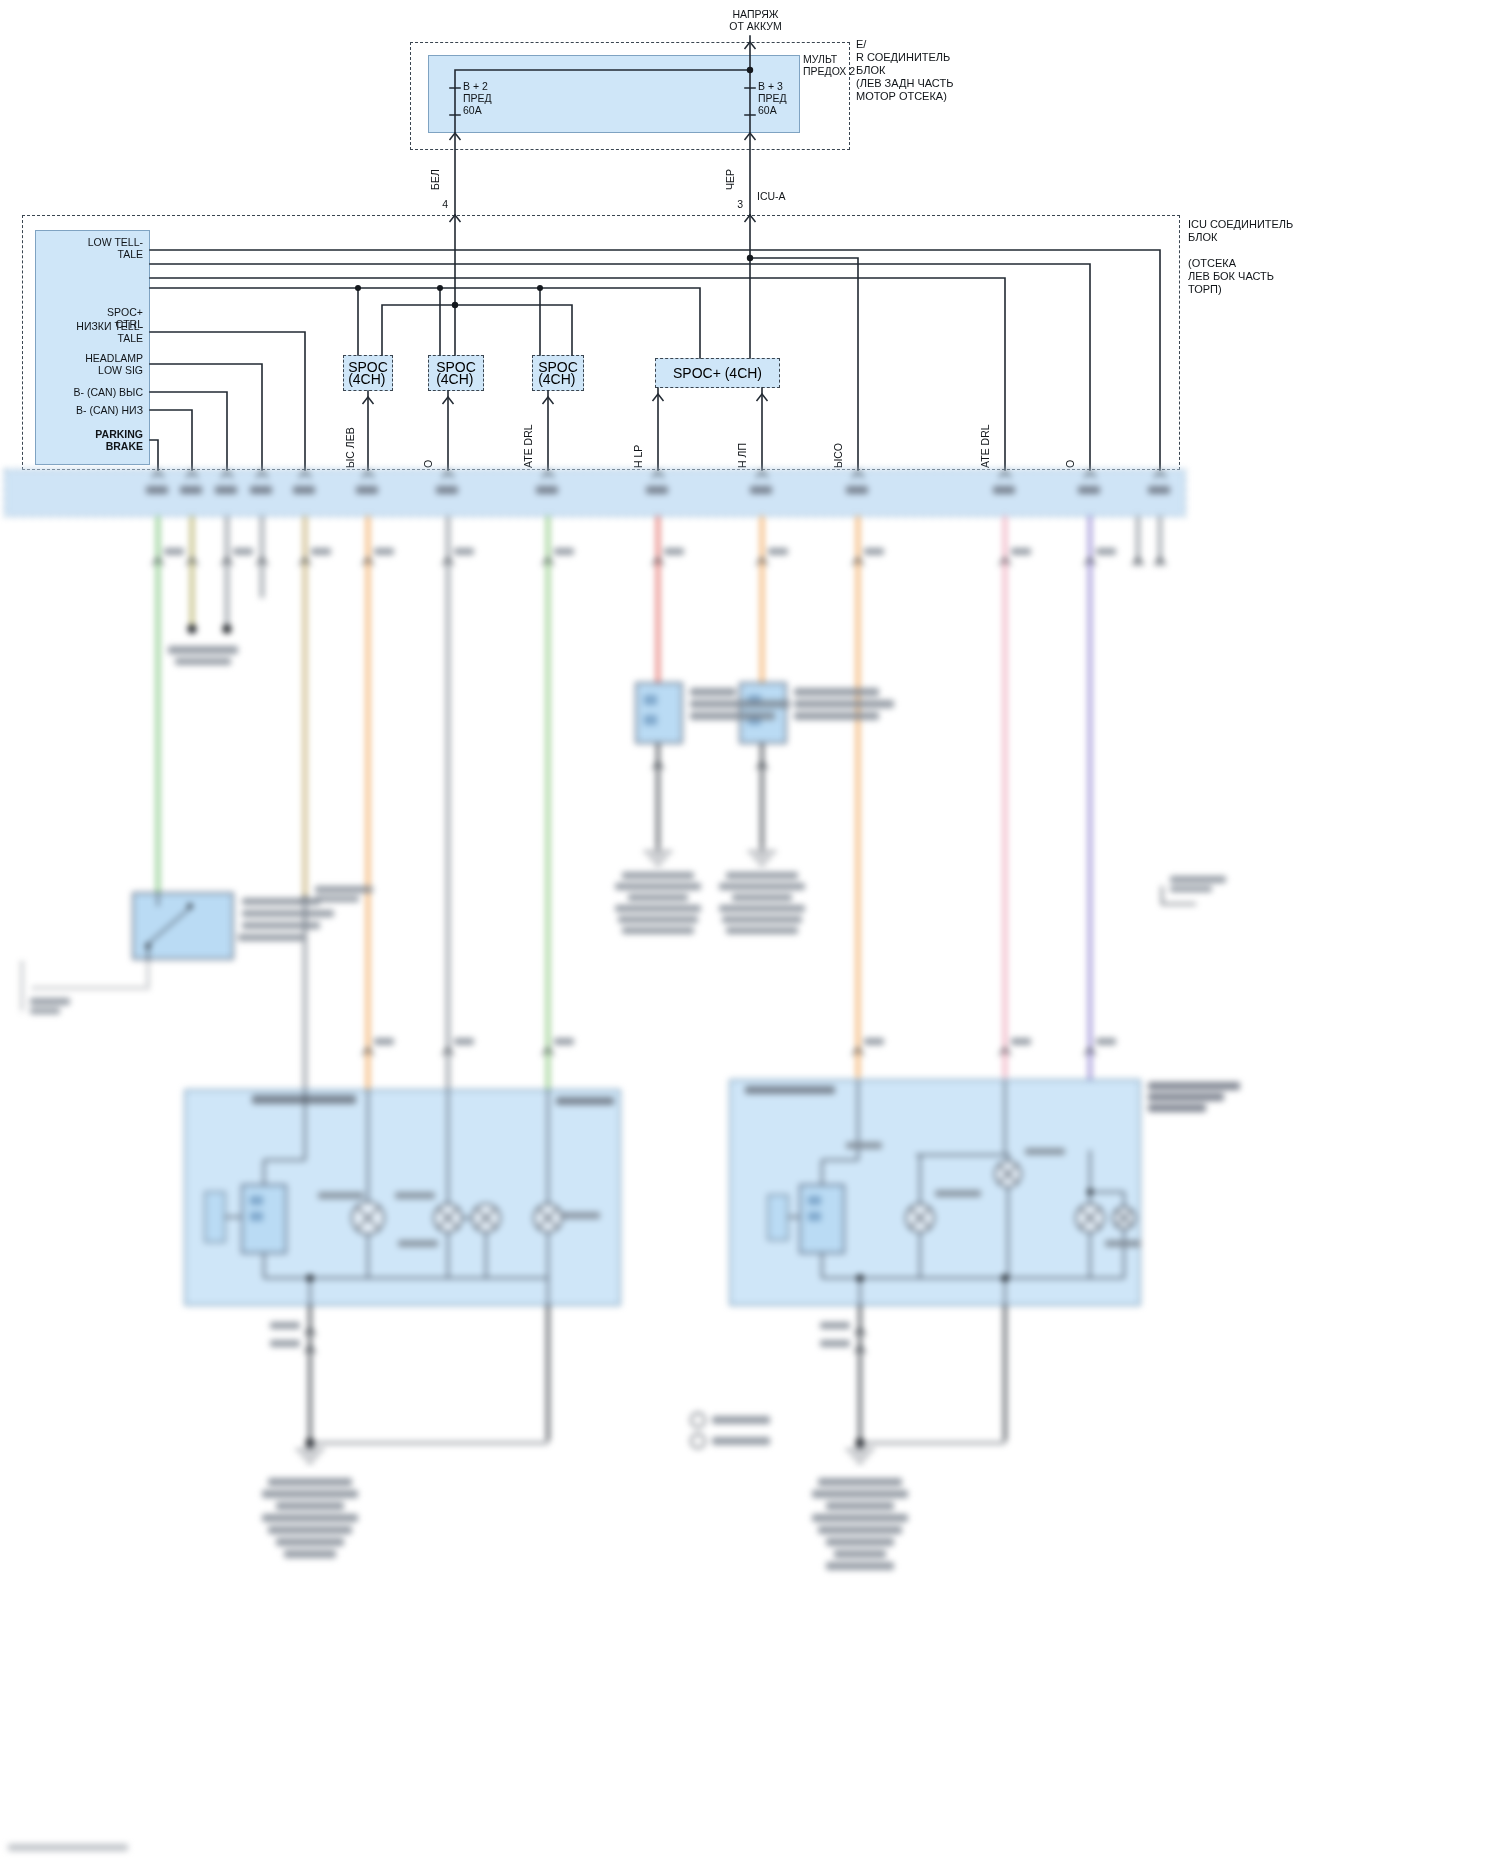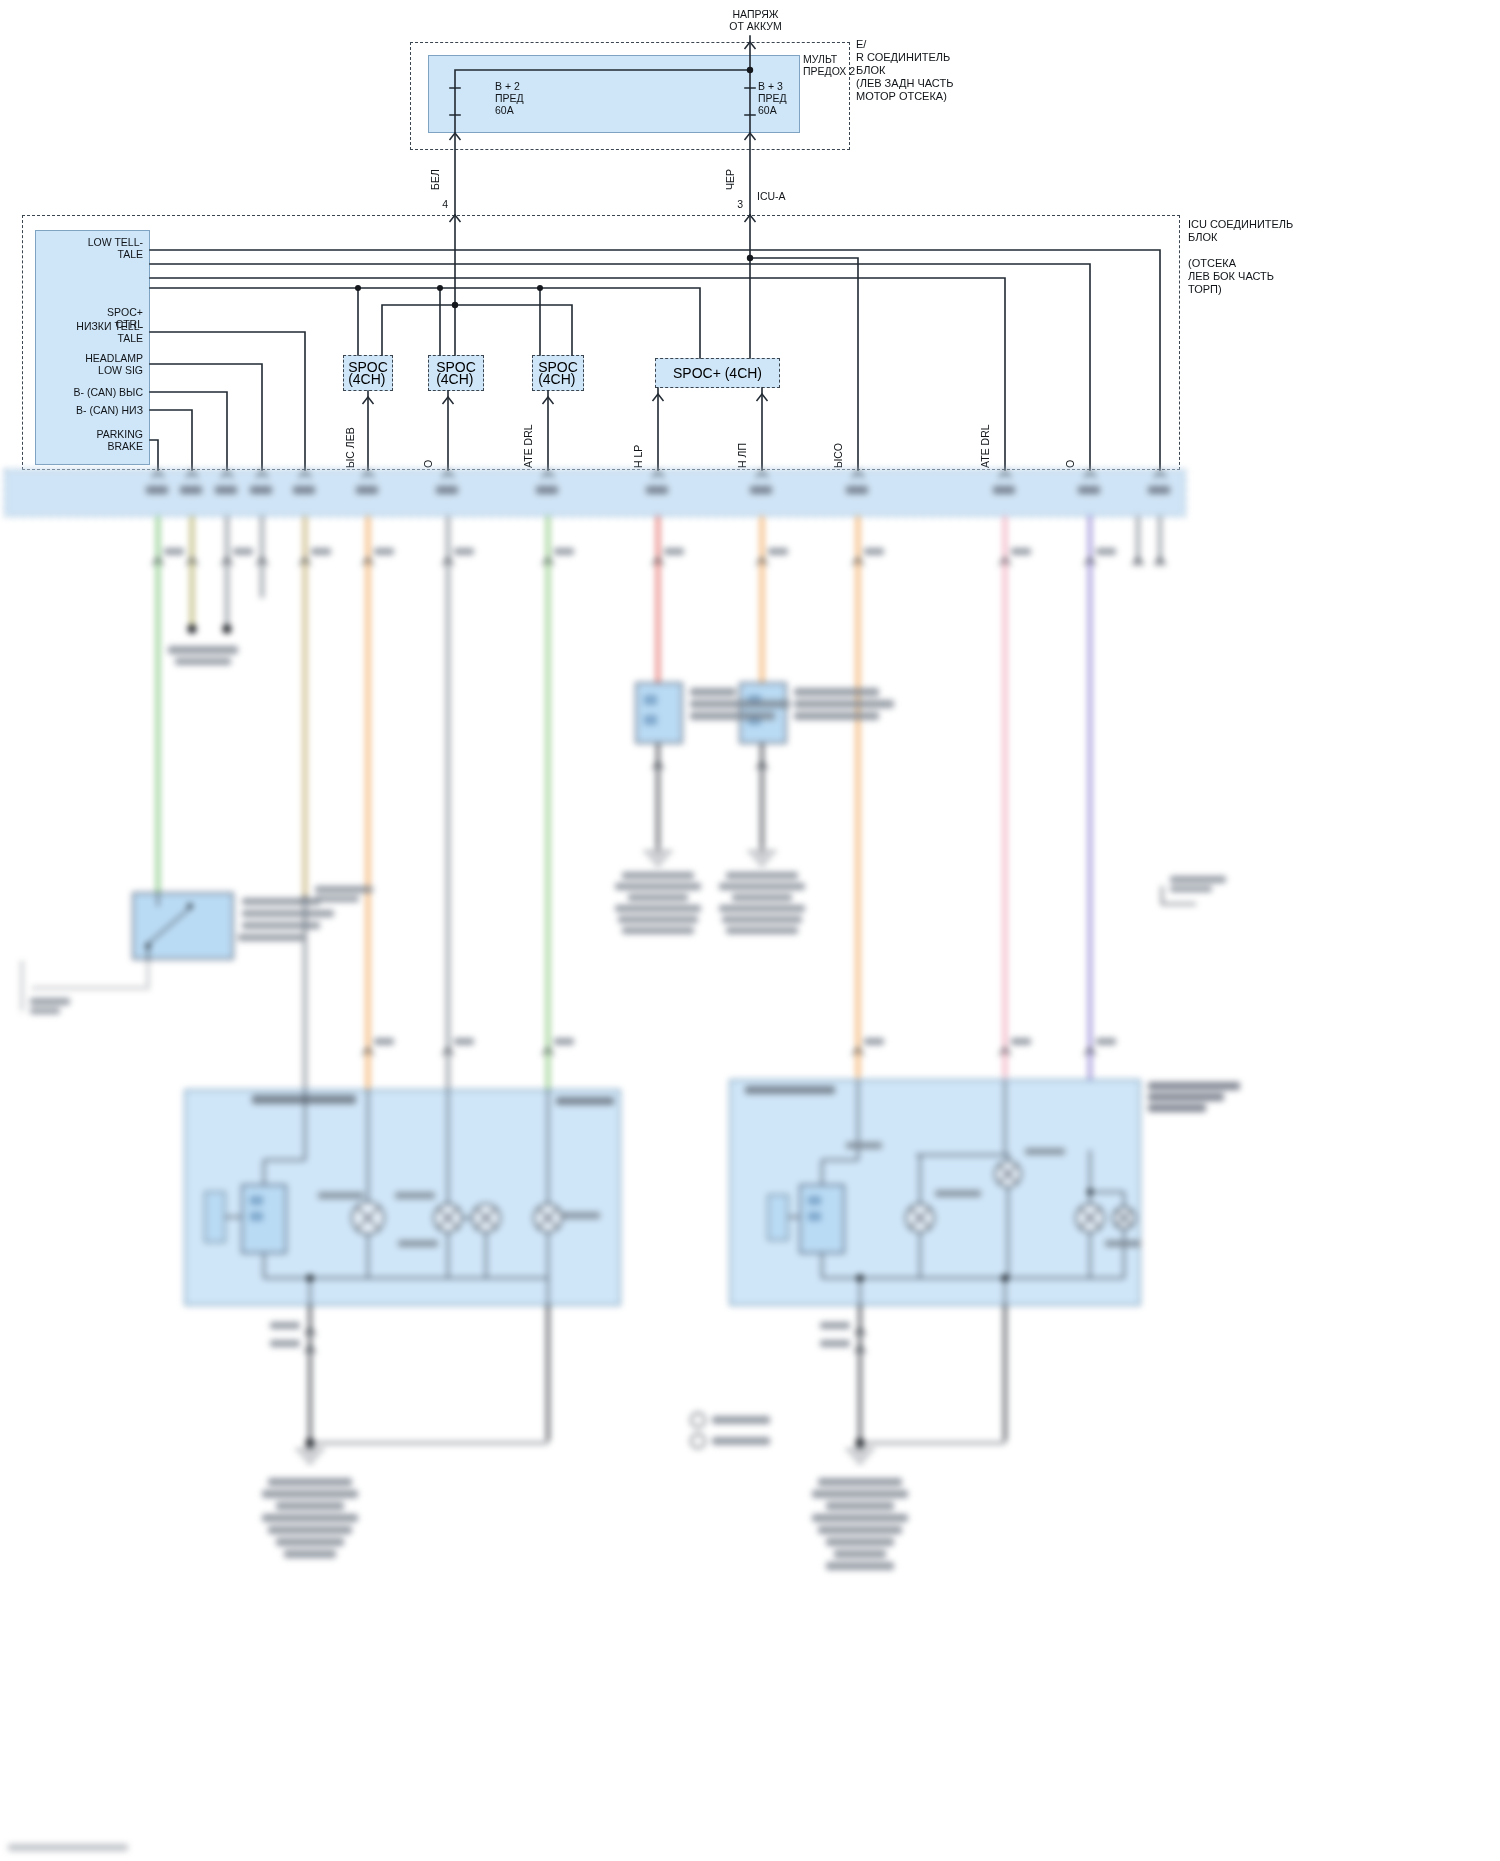--- a/index.html
+++ b/index.html
@@ -36,21 +36,21 @@
 
   <div class="db" style="left:410px;top:42px;width:440px;height:108px;"></div>
   <div class="bb" style="left:428px;top:55px;width:372px;height:78px;"></div>
   <div class="t" style="left:803px;top:53px;">МУЛЬТ
 ПРЕДОХ 2</div>
   <div class="t t11" style="left:856px;top:38px;">Е/
 R СОЕДИНИТЕЛЬ
 БЛОК
 (ЛЕВ ЗАДН ЧАСТЬ
 МОТОР ОТСЕКА)</div>
-  <div class="t" style="left:463px;top:80px;margin-left:32px;">B + 2
+  <div class="t" style="left:463px;top:80px;">B + 2
 ПРЕД
 60A</div>
   <div class="t" style="left:758px;top:80px;">B + 3
 ПРЕД
 60A</div>
 
   <div class="t rot" style="left:441px;top:178px;">БЕЛ</div>
   <div class="t rot" style="left:736px;top:178px;">ЧЕР</div>
   <div class="t r" style="left:430px;top:198px;width:18px;">4</div>
   <div class="t r" style="left:725px;top:198px;width:18px;">3</div>
@@ -68,21 +68,21 @@
   <div class="t r" style="left:25px;top:236px;width:118px;">LOW TELL-
 TALE</div>
   <div class="t r" style="left:25px;top:278px;width:118px;margin-top:28px;">SPOC+
 CTRL</div>
   <div class="t r" style="left:25px;top:320px;width:118px;">НИЗКИ TELL-
 TALE</div>
   <div class="t r" style="left:25px;top:352px;width:118px;">HEADLAMP
 LOW SIG</div>
   <div class="t r" style="left:25px;top:386px;width:118px;">B- (CAN) ВЫС</div>
   <div class="t r" style="left:25px;top:404px;width:118px;">B- (CAN) НИЗ</div>
-  <div class="t r" style="left:25px;top:428px;width:118px;">PARKING
+  <div class="t r" style="left:25px;top:428px;width:118px;font-weight:bold;">PARKING
 BRAKE</div>
 
   <div class="spoc" style="left:343px;top:355px;width:50px;height:36px;">SPOC
 (4CH)</div>
   <div class="spoc" style="left:428px;top:355px;width:56px;height:36px;">SPOC
 (4CH)</div>
   <div class="spoc" style="left:532px;top:355px;width:52px;height:36px;">SPOC
 (4CH)</div>
   <div class="spoc" style="left:655px;top:358px;width:125px;height:30px;">SPOC+ (4CH)</div>
 

